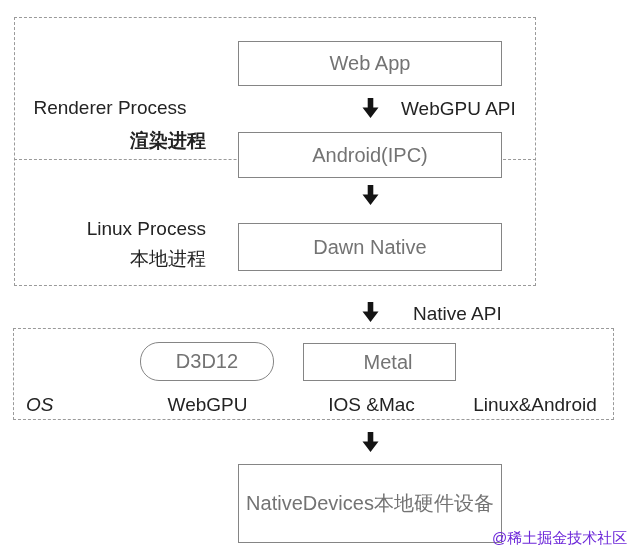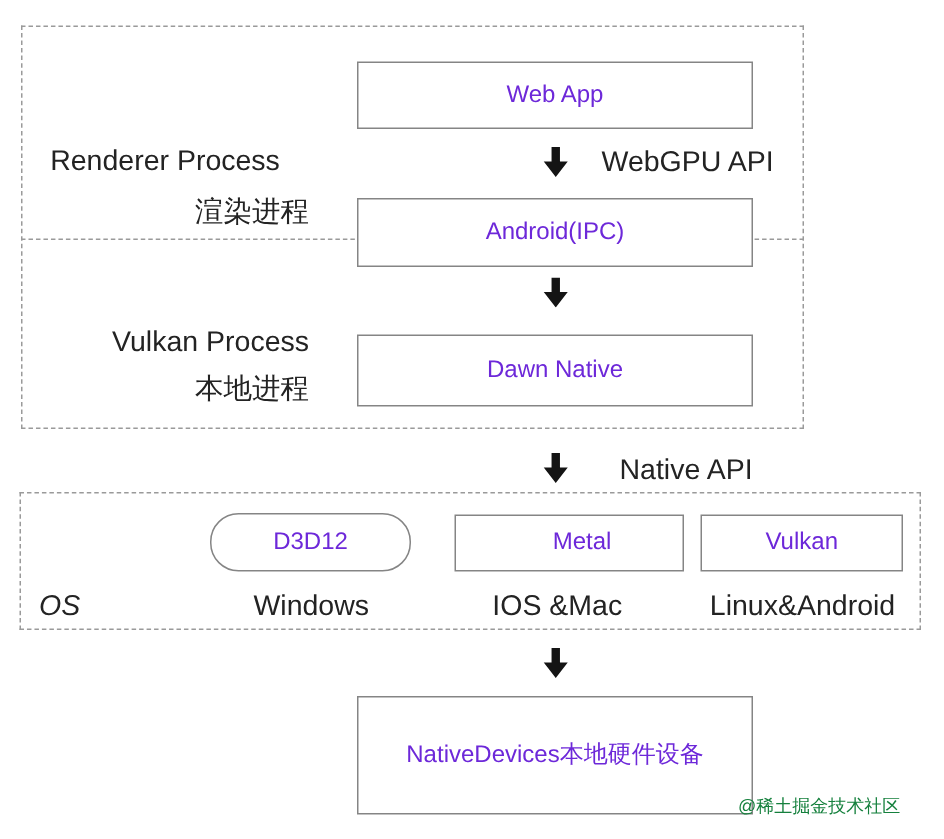--- a/index.html
+++ b/index.html
@@ -26,22 +26,22 @@
     height: 0;
     border-top: 1.5px dashed #9a9a9a;
   }
   .solid-box {
     position: absolute;
     background: #ffffff;
     border: 1.5px solid #858585;
     display: flex;
     align-items: center;
     justify-content: center;
-    font-size: 16px;
-    color: #6d28d9;
+    font-size: 20px;
+    color: #737373;
     z-index: 2;
   }
   .solid-box.two-line {
     flex-direction: row;
     line-height: 27px;
   }
   .label {
     position: absolute;
     font-size: 19px;
     color: #232323;
@@ -51,76 +51,75 @@
   .label.right { text-align: right; }
   .label.center { text-align: center; }
   .arrow {
     position: absolute;
     width: 17px; height: 20px;
     z-index: 3;
   }
   .arrow svg { display: block; }
   .watermark {
     position: absolute;
-    font-size: 12px;
-    color: #15803d;
+    font-size: 15px;
+    color: #6d28d9;
     white-space: nowrap;
     z-index: 4;
   }
 </style>
 </head>
 <body>
 
 <div id="stage">
 
   <div class="dashed-box" style="left:14px; top:17px; width:520px; height:267px;"></div>
 
   <div class="divider" style="left:14px; top:159px; width:522px;"></div>
 
   <div class="label right" style="left:14px; top:97px; width:192px;text-align:center;">Renderer Process</div>
-  <div class="label right" style="left:14px; top:128px; width:192px;">渲染进程</div>
+  <div class="label right" style="left:14px; top:128px; width:192px;font-weight:bold;">渲染进程</div>
 
   <div class="solid-box" style="left:238px; top:41px; width:262px; height:43px;">Web App</div>
 
   <div class="arrow" style="left:362px; top:98px;">
     <svg width="17" height="20" viewBox="0 0 17 20">
         <path fill="#141414" d="M5.7 0h5.6v9.6h5.2L8.5 20 .5 9.6h5.2z"></path>
       </svg>
   </div>
   <div class="label" style="left:401px; top:98px;">WebGPU API</div>
 
   <div class="solid-box" style="left:238px; top:132px; width:262px; height:44px;">Android(IPC)</div>
 
   <div class="arrow" style="left:362px; top:185px;">
     <svg width="17" height="20" viewBox="0 0 17 20">
         <path fill="#141414" d="M5.7 0h5.6v9.6h5.2L8.5 20 .5 9.6h5.2z"></path>
       </svg>
   </div>
 
-  <div class="label right" style="left:14px; top:218px; width:192px;">Vulkan Process</div>
+  <div class="label right" style="left:14px; top:218px; width:192px;">Linux Process</div>
   <div class="label right" style="left:14px; top:246px; width:192px;">本地进程</div>
 
   <div class="solid-box" style="left:238px; top:223px; width:262px; height:46px;">Dawn Native</div>
 
   <div class="arrow" style="left:362px; top:302px;">
     <svg width="17" height="20" viewBox="0 0 17 20">
         <path fill="#141414" d="M5.7 0h5.6v9.6h5.2L8.5 20 .5 9.6h5.2z"></path>
       </svg>
   </div>
   <div class="label" style="left:413px; top:303px;">Native API</div>
 
   <div class="dashed-box" style="left:13px; top:328px; width:599px; height:90px;"></div>
 
   <div class="label" style="left:26px; top:394px;font-style:italic;">OS</div>
 
   <div class="solid-box" style="left:140px; top:342px; width:132px; height:37px;border-radius:19px;">D3D12</div>
   <div class="solid-box" style="left:303px; top:343px; width:134px; height:36px;padding-left:17px;">Metal</div>
-  <div class="solid-box" style="left:467px; top:343px; width:133px; height:36px;">Vulkan</div>
 
-  <div class="label center" style="left:140px; top:394px; width:135px;">Windows</div>
+  <div class="label center" style="left:140px; top:394px; width:135px;">WebGPU</div>
   <div class="label center" style="left:455px; top:394px; width:160px;">Linux&amp;Android</div>
   <div class="label center" style="left:303px; top:394px; width:137px;">IOS &amp;Mac</div>
 
   <div class="arrow" style="left:362px; top:432px;">
     <svg width="17" height="20" viewBox="0 0 17 20">
         <path fill="#141414" d="M5.7 0h5.6v9.6h5.2L8.5 20 .5 9.6h5.2z"></path>
       </svg>
   </div>
 
   <div class="solid-box two-line" style="left:238px; top:464px; width:262px; height:77px;">

